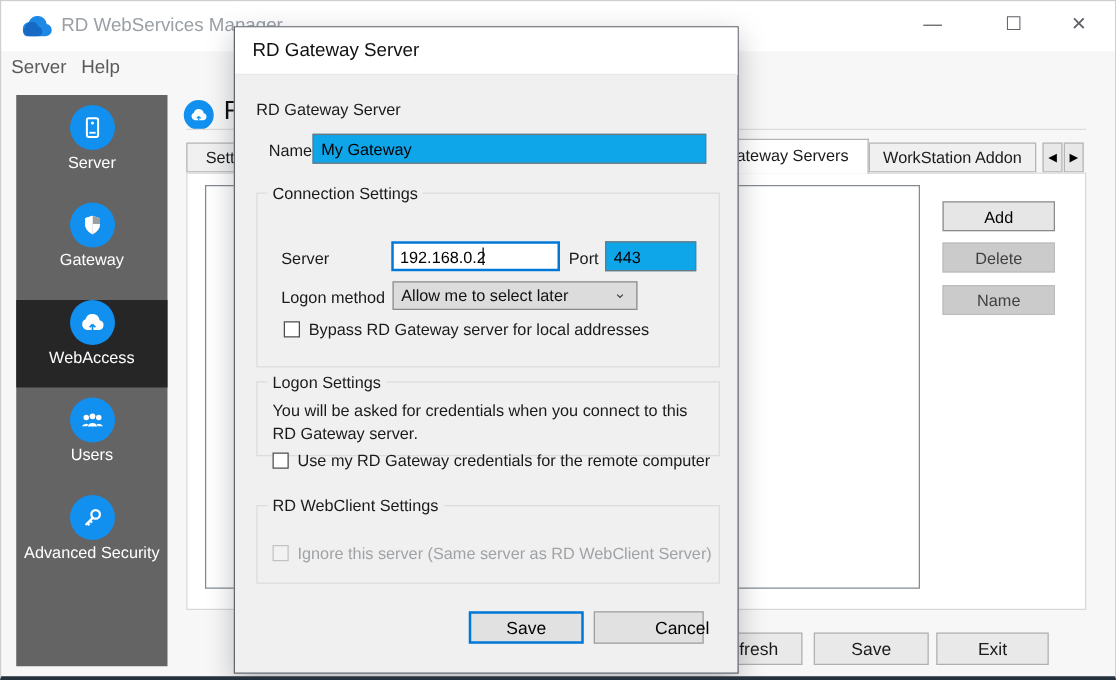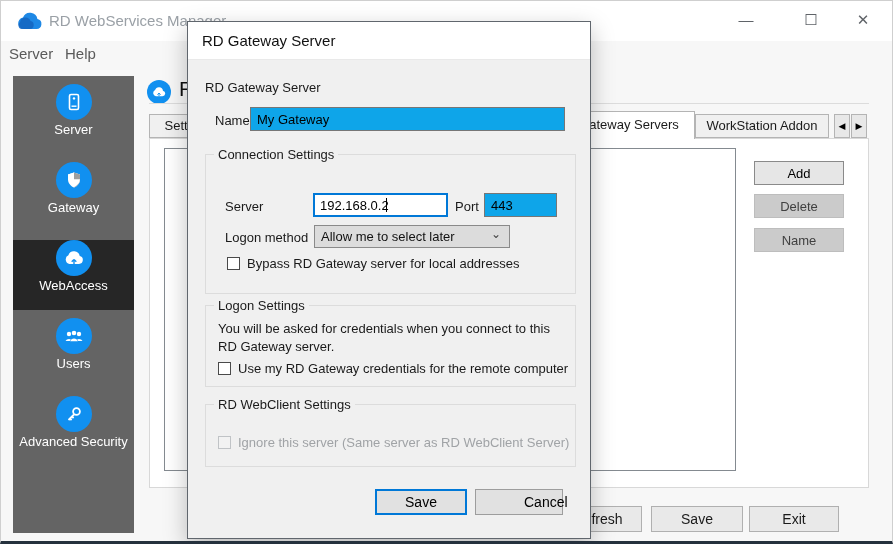--- a/index.html
+++ b/index.html
@@ -57,21 +57,21 @@
                   border-bottom:1px solid #e9e9e9; }
   .dlg-title { position:absolute; left:14px; top:10px; font-size:15px; color:#111; }
   .dlg-header-label { position:absolute; left:17px; top:58px; font-size:13px; color:#1a1a1a; }
   .name-label { position:absolute; left:27px; top:91px; font-size:13px; color:#1a1a1a; }
   .text-input { border:1px solid #767676; background:#0ea5e9; font-size:13px; padding:0 6px;
                 font-family:"Liberation Sans",sans-serif; color:#000; }
   .name-input { position:absolute; left:62px; top:85px; width:315px; height:24px; }
   .group { position:absolute; left:17px; width:371px; border:1px solid #dcdcdc; }
   .group-title { position:absolute; top:-8px; left:8px; background:#f0f0f0; padding:0 4px; font-size:13px; color:#1a1a1a; }
   .grp-connection { top:132px; height:140px; }
-  .grp-logon { top:283px; height:82px; }
+  .grp-logon { top:283px; height:60px; }
   .grp-webclient { top:382px; height:63px; }
   .fld-label { position:absolute; font-size:13px; color:#1a1a1a; }
   .server-wrap { position:absolute; left:107px; top:38px; width:135px; height:24px; }
   .server-input { width:135px; height:24px; border:2px solid #0078d7; background:#fff; font-size:13px;
                   padding:0 5px; font-family:"Liberation Sans",sans-serif; }
   .caret { position:absolute; left:73px; top:5px; width:1px; height:14px; background:#000; }
   .port-input { position:absolute; left:278px; top:38px; width:73px; height:24px; }
   .combo { position:absolute; left:108px; top:70px; width:196px; height:23px; background:#dcdcdc;
            border:1px solid #8a8a8a; font-size:13px; color:#111; line-height:21px; padding-left:6px; cursor:pointer; }
   .combo-chevron { position:absolute; right:8px; top:-2px; font-size:12px; color:#444; }

